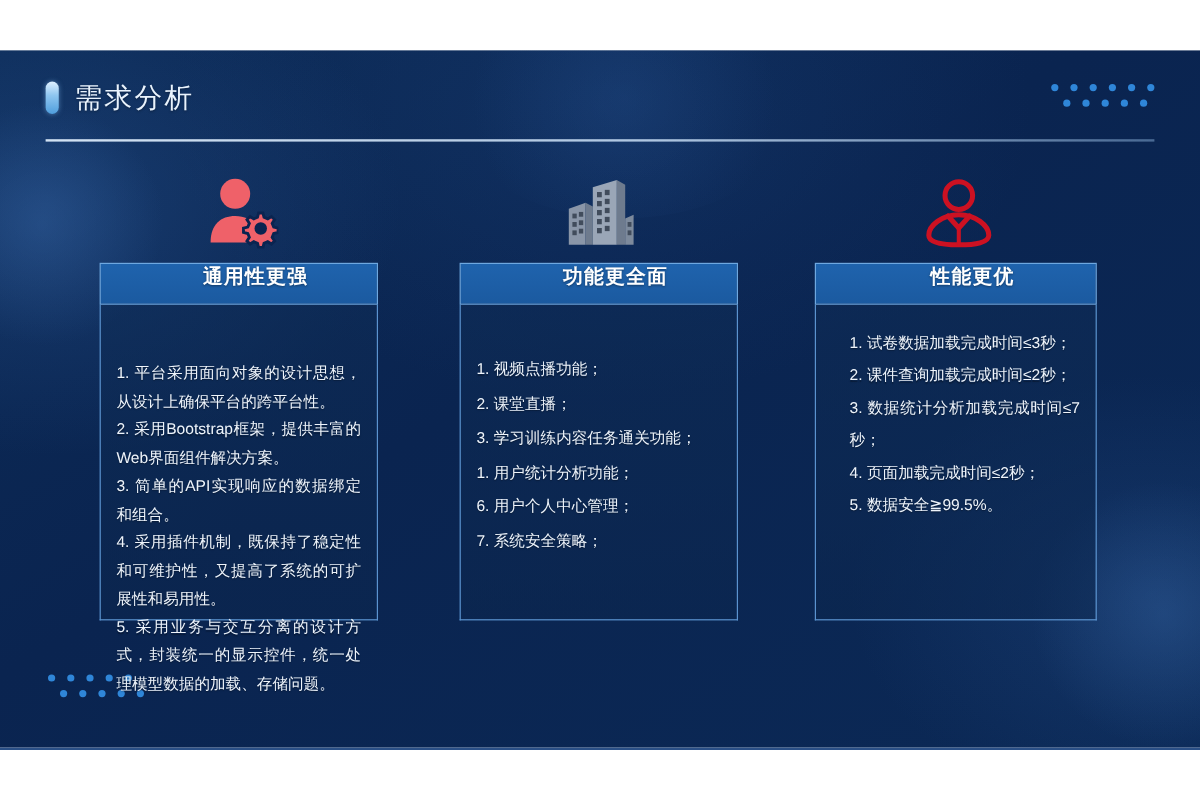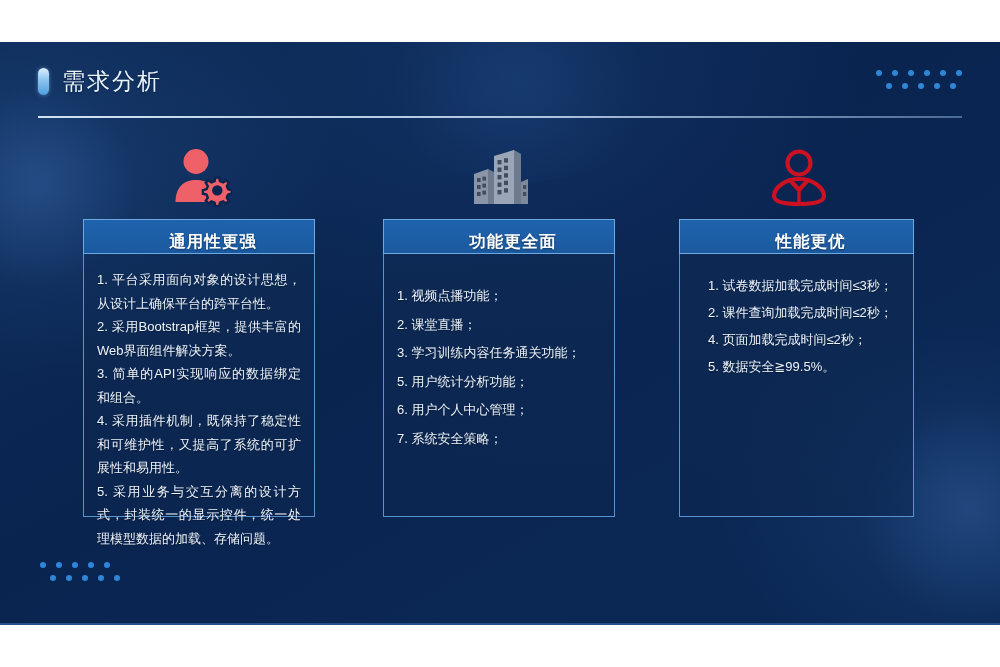--- a/index.html
+++ b/index.html
@@ -129,21 +129,21 @@
 
   .card-head {
     position: absolute;
     top: 177px;
     left: 0;
     width: 100%;
     height: 35px;
     background: linear-gradient(180deg, #1f63ad 0%, #1b5aa0 100%);
     border: 1px solid #6ea8e0;
     display: flex;
-    align-items: flex-end;
+    align-items: flex-start;
     justify-content: center;
     padding-left: 28px;
   }
   .card-head-text {
     font-size: 16.5px;
     font-weight: bold;
     color: #ffffff;
     letter-spacing: 1px;
     text-shadow: 0 1px 2px rgba(0,0,0,0.4);
   }
@@ -153,30 +153,30 @@
     top: 212px;
     left: 0;
     width: 100%;
     height: 263px;
     border: 1px solid #5b93cf;
     border-top: none;
     background: linear-gradient(180deg, rgba(14,44,86,0.55) 0%, rgba(11,38,78,0.55) 100%);
     padding: 14px 13px 10px 13px;
   }
   .card-3 .card-body { padding-top: 18px; }
-  .card-2 .card-body { padding-top: 28px; }
+  .card-2 .card-body { padding-top: 40px; }
 
   .body-line {
     color: #eef4fb;
     font-size: 13px;
     line-height: 23.5px;
     text-shadow: 0 1px 1px rgba(0,0,0,0.35);
     text-align: justify;
   }
-  .card-1 .body-line { line-height: 23.5px; }
+  .card-1 .body-line { line-height: 23.5px; margin-top: 31px; }
   .card-2 .body-line { line-height: 28.5px; }
   .card-3 .body-line { line-height: 27px; margin-left: 15px; }
 
   .body-line p { margin: 0; }
 
   
   svg { display: block; }
 </style>
 </head>
 <body>
@@ -298,21 +298,21 @@
         </svg>
       </div>
       <div class="card-head">
         <span class="card-head-text">功能更全面</span>
       </div>
       <div class="card-body">
         <div class="body-line">
           <p>1. 视频点播功能；</p>
           <p>2. 课堂直播；</p>
           <p>3. 学习训练内容任务通关功能；</p>
-          <p>5. 用户统计分析功能；</p>
+          <p>1. 用户统计分析功能；</p>
           <p>6. 用户个人中心管理；</p>
           <p>7. 系统安全策略；</p>
         </div>
       </div>
     </div>
 
     <div class="card card-3">
       <div class="icon-wrap">
         <svg width="62" height="60" viewBox="0 0 62 60" aria-hidden="true">
           <circle cx="31" cy="16" r="11.5" fill="none" stroke="#cc1122" stroke-width="4.2"></circle>
@@ -321,20 +321,21 @@
           <path d="M31 43 L31 56" fill="none" stroke="#cc1122" stroke-width="3.4" stroke-linecap="round"></path>
         </svg>
       </div>
       <div class="card-head">
         <span class="card-head-text">性能更优</span>
       </div>
       <div class="card-body">
         <div class="body-line">
           <p>1. 试卷数据加载完成时间≤3秒；</p>
           <p>2. 课件查询加载完成时间≤2秒；</p>
+          <p>3. 数据统计分析加载完成时间≤7秒；</p>
           <p>4. 页面加载完成时间≤2秒；</p>
           <p>5. 数据安全≧99.5%。</p>
         </div>
       </div>
     </div>
 
   </div>
 </div>
 
 </body></html>

